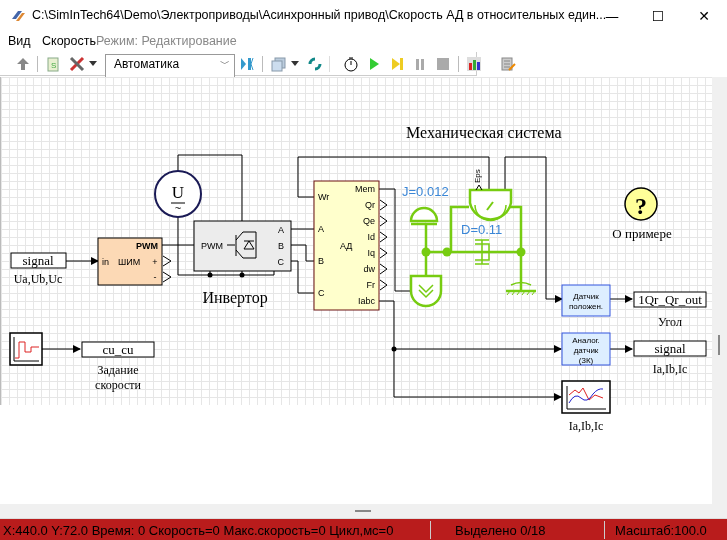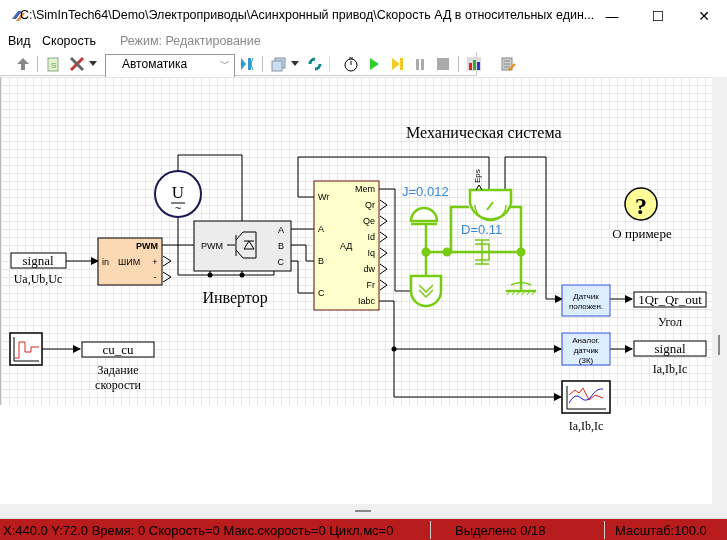--- a/index.html
+++ b/index.html
@@ -1,26 +1,26 @@
 <!DOCTYPE html>
 <html><head>
 <meta charset="utf-8">
 <style>
 *{box-sizing:border-box;margin:0;padding:0}
 body{width:727px;height:540px;overflow:hidden;background:#fff;font-family:"DejaVu Sans",sans-serif;font-size:12px;color:#000;position:relative}
 .titlebar{position:absolute;left:0;top:0;width:727px;height:32px;background:#fff;border-bottom:0}
 .titlebar .appicon{position:absolute;left:10px;top:9px;width:16px;height:14px}
-.titlebar .title{position:absolute;left:20px;top:8px;font-size:12px;white-space:nowrap;font-family:"Liberation Sans",sans-serif;font-size:12.5px}
+.titlebar .title{position:absolute;left:32px;top:8px;font-size:12px;white-space:nowrap;font-family:"Liberation Sans",sans-serif;font-size:12.5px}
 .winbtn{position:absolute;top:0;width:46px;height:32px;display:flex;align-items:center;justify-content:center;font-size:14px}
 .menubar{position:absolute;left:0;top:32px;width:727px;height:20px;font-family:"Liberation Sans",sans-serif;font-size:12.5px}
 .menubar span{position:absolute;top:2px}
 .toolbar{position:absolute;left:0;top:52px;width:477px;height:24px;border-right:1px solid #ccc;border-bottom:1px solid #ccc;background:#fff}
 .tb{position:absolute;top:3px;width:18px;height:18px;display:flex;align-items:center;justify-content:center}
 .sep{position:absolute;top:4px;width:1px;height:16px;background:#bbb}
-.combo{position:absolute;left:105px;top:2px;width:130px;height:36px;border:1px solid #999;background:#fff;font-family:"Liberation Sans",sans-serif;font-size:12px;padding:2px 16px}
+.combo{position:absolute;left:105px;top:2px;width:130px;height:36px;border:1px solid #999;background:#fff;font-family:"Liberation Sans",sans-serif;font-size:12px;padding:2px 8px}
 .combo .arr{position:absolute;right:4px;top:2px;font-size:10px;color:#555}
 .canvas{position:absolute;left:0;top:77px;width:712px;height:328px;background-color:#fff;
 background-image:linear-gradient(#e6e6e6 1px,transparent 1px),linear-gradient(90deg,#e6e6e6 1px,transparent 1px);background-size:8px 8px;border-left:1px solid #bbb}
 .vscroll{position:absolute;left:712px;top:77px;width:15px;height:427px;background:#f0f0f0}
 .vscroll .thumb{position:absolute;left:6px;top:258px;width:2px;height:20px;background:#888}
 .hscroll{position:absolute;left:0;top:504px;width:727px;height:14px;background:#f0f0f0}
 .hscroll .thumb{position:absolute;left:355px;top:6px;width:16px;height:2px;background:#888}
 .statusbar{position:absolute;left:0;top:518px;width:727px;height:22px;background:#b91c1c;border-top:1px solid #ddd;font-family:"Liberation Sans",sans-serif;font-size:13px}
 .statusbar span{position:absolute;top:4px;white-space:nowrap}
 .statusbar .div{position:absolute;top:2px;width:1px;height:18px;background:#ccc}
@@ -37,21 +37,21 @@
   </svg>
   <span class="title">C:\SimInTech64\Demo\Электроприводы\Асинхронный привод\Скорость АД в относительных един...</span>
   <div class="winbtn" style="left:589px">—</div>
   <div class="winbtn" style="left:635px">☐</div>
   <div class="winbtn" style="left:681px">✕</div>
 </div>
 
 <div class="menubar">
   <span style="left:8px">Вид</span>
   <span style="left:42px">Скорость</span>
-  <span style="left:120px;color:#888">Режим: Редактирование</span>
+  <span style="left:96px;color:#888">Режим: Редактирование</span>
 </div>
 
 <div class="toolbar">
   <div class="tb" style="left:14px">
       <svg width="16" height="16">
         <path d="M8 2 L14 8 L10 8 L10 14 L6 14 L6 8 L2 8Z" fill="#888"></path>
       </svg>
     </div>
   <div class="sep" style="left:37px"></div>
   <div class="tb" style="left:44px">

